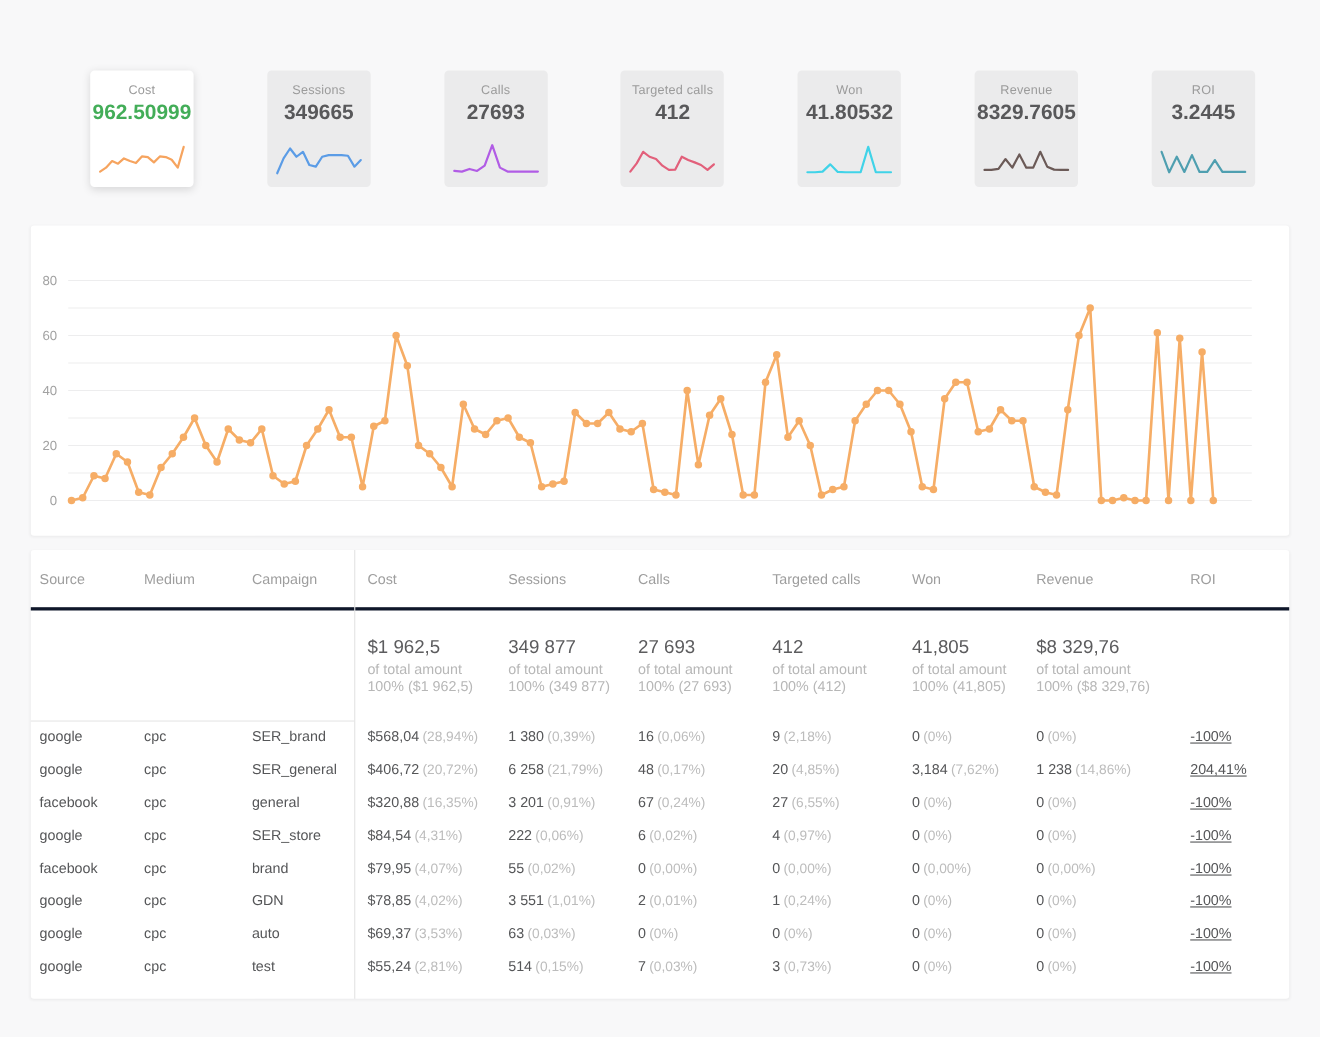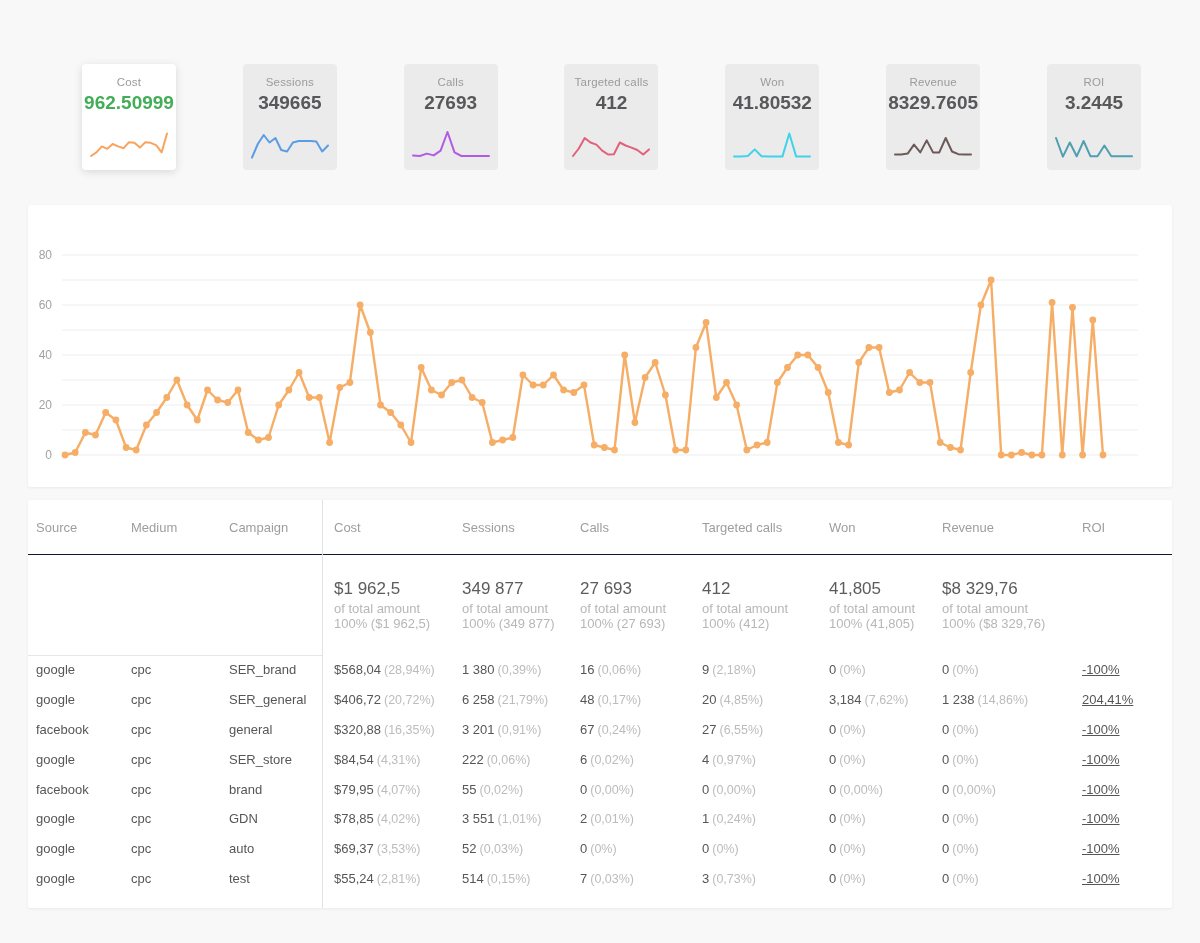--- a/index.html
+++ b/index.html
@@ -48,21 +48,21 @@
     position:absolute; left:294px; top:0; bottom:0; width:1px; background:#e3e3e3;
   }
   .left-line {
     position:absolute; left:0; top:155px; width:294px; height:1px; background:#e6e6e6;
   }
   .t-grid {
     display:grid;
     grid-template-columns:95px 98px 94px 139px 118px 122px 127px 113px 140px 1fr;
     padding-left:8px;
   }
-  .t-header { height:55px; align-items:center; border-bottom:1px solid #0f172a; }
+  .t-header { height:55px; align-items:center; border-bottom:3px solid #0f172a; }
   .t-header .hcell { font-size:13px; color:#9e9e9e; cursor:pointer; }
   .t-summary { padding-top:24px; height:100px; }
   .sum-value { font-size:17px; color:#5c5c5e; }
   .sum-sub { font-size:13px; color:#b7b7b7; line-height:15px; margin-top:2px; }
   .t-rows { }
   .t-row { height:29.8px; align-items:center; }
   .cell { font-size:13px; white-space:nowrap; }
   .c-main { color:#555658; }
   .c-pct { color:#bcbcbc; font-size:12.5px; margin-left:3px;text-align:right; }
   .c-roi { color:#555658;text-decoration:underline; }
@@ -380,21 +380,21 @@
           <div class="cell"><span class="c-main">1</span><span class="c-pct">(0,24%)</span></div>
           <div class="cell"><span class="c-main">0</span><span class="c-pct">(0%)</span></div>
           <div class="cell"><span class="c-main">0</span><span class="c-pct">(0%)</span></div>
           <div class="cell c-roi">-100%</div>
         </div>
         <div class="t-grid t-row">
           <div class="cell c-main">google</div>
           <div class="cell c-main">cpc</div>
           <div class="cell c-main">auto</div>
           <div class="cell pad-cost"><span class="c-main">$69,37</span><span class="c-pct">(3,53%)</span></div>
-          <div class="cell"><span class="c-main">52</span><span class="c-pct">(0,03%)</span></div>
+          <div class="cell"><span class="c-main">63</span><span class="c-pct">(0,03%)</span></div>
           <div class="cell"><span class="c-main">0</span><span class="c-pct">(0%)</span></div>
           <div class="cell"><span class="c-main">0</span><span class="c-pct">(0%)</span></div>
           <div class="cell"><span class="c-main">0</span><span class="c-pct">(0%)</span></div>
           <div class="cell"><span class="c-main">0</span><span class="c-pct">(0%)</span></div>
           <div class="cell c-roi">-100%</div>
         </div>
         <div class="t-grid t-row">
           <div class="cell c-main">google</div>
           <div class="cell c-main">cpc</div>
           <div class="cell c-main">test</div>

